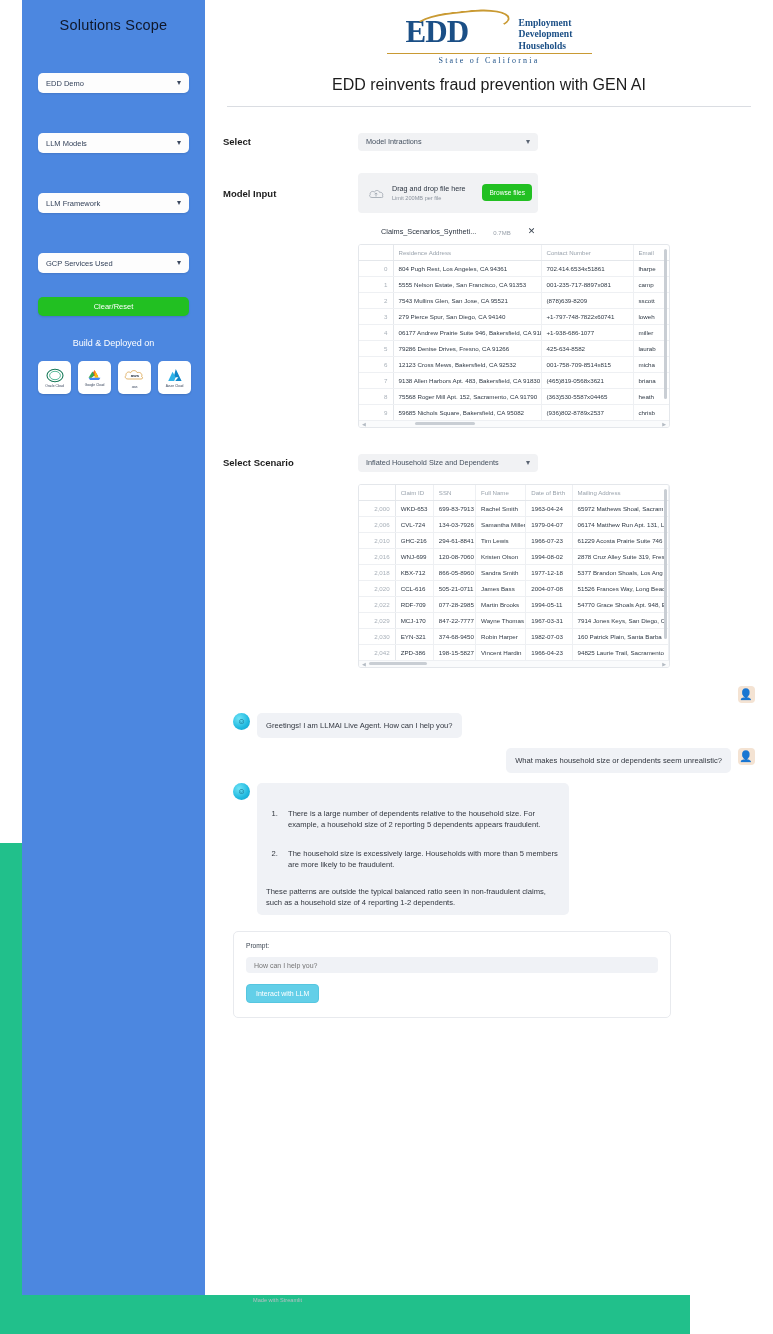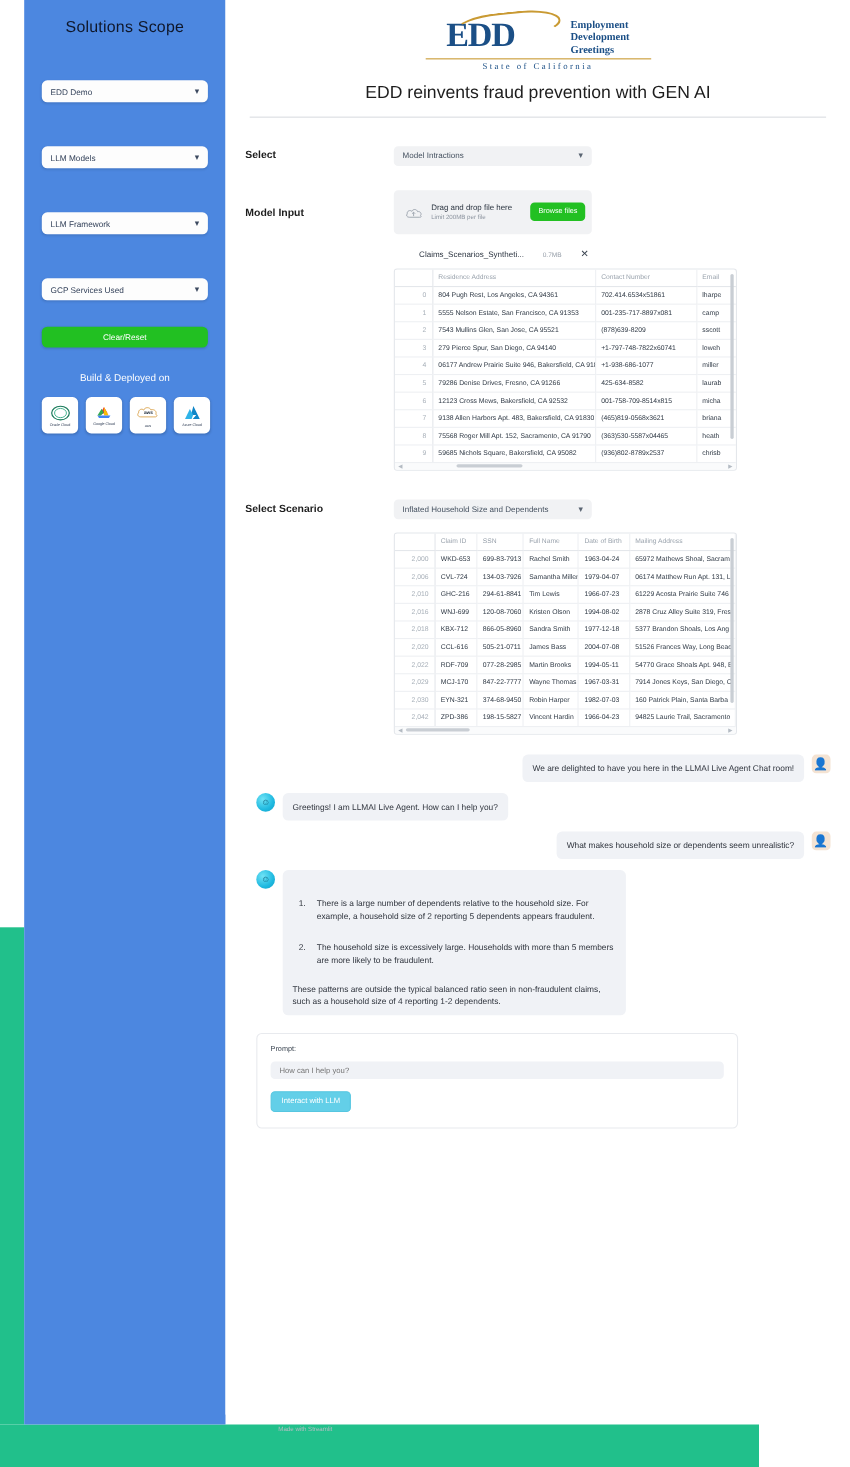--- a/index.html
+++ b/index.html
@@ -279,21 +279,21 @@
     <div class="edd-logo-wrap">
       <div style="display:flex;flex-direction:column;align-items:center;">
         <div class="edd-logo">
           <div class="edd-mark">
             <div class="edd-swoosh"></div>
             <div class="edd-letters">EDD</div>
           </div>
           <div class="edd-words">
             <div>Employment</div>
             <div>Development</div>
-            <div>Greetings</div>
+            <div>Households</div>
           </div>
         </div>
         <div class="edd-sub">State of California</div>
       </div>
     </div>
 
     <h1 class="page-title">EDD reinvents fraud prevention with GEN AI</h1>
     <div class="hr"></div>
 
     <div class="row" style="margin-top:26px;">
@@ -532,21 +532,20 @@
       <div class="hscroll-track">
         <span class="tinycaret" style="left:3px;">◀</span>
         <div class="hscroll-thumb" style="width:58px;margin-left:4px;"></div>
         <span class="tinycaret" style="right:3px;">▶</span>
       </div>
     </div>
 
     <section class="chat">
 
       <div class="msg user">
-        <div class="bubble">We are delighted to have you here in the LLMAI Live Agent Chat room!</div>
         <div class="avatar-user">👤</div>
       </div>
 
       <div class="msg" style="margin-left:10px;">
         <div class="avatar-bot">☺</div>
         <div class="bubble">Greetings! I am LLMAI Live Agent. How can I help you?</div>
       </div>
 
       <div class="msg user">
         <div class="bubble">What makes household size or dependents seem unrealistic?</div>

